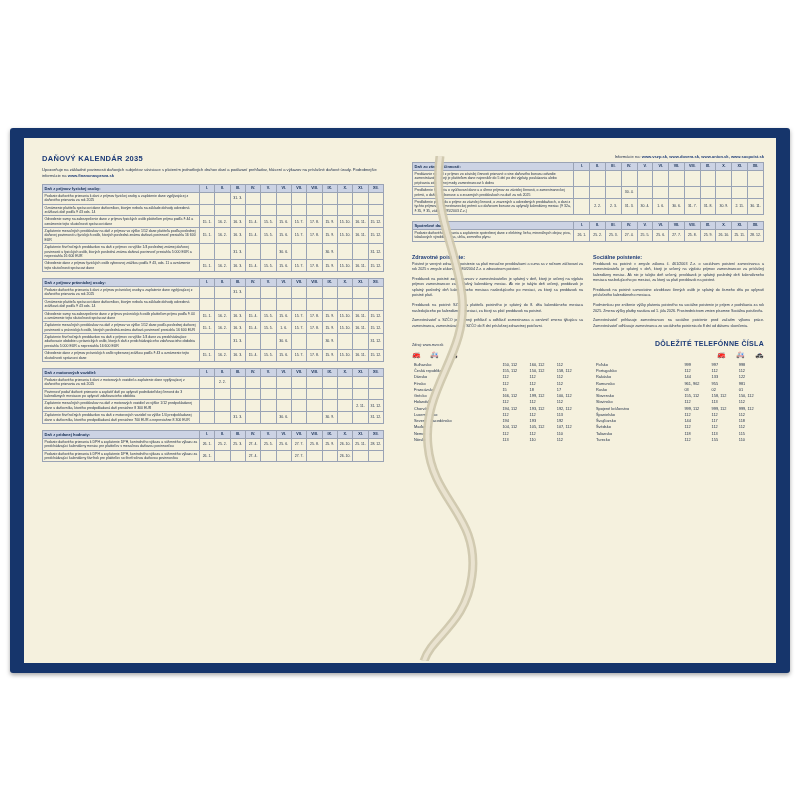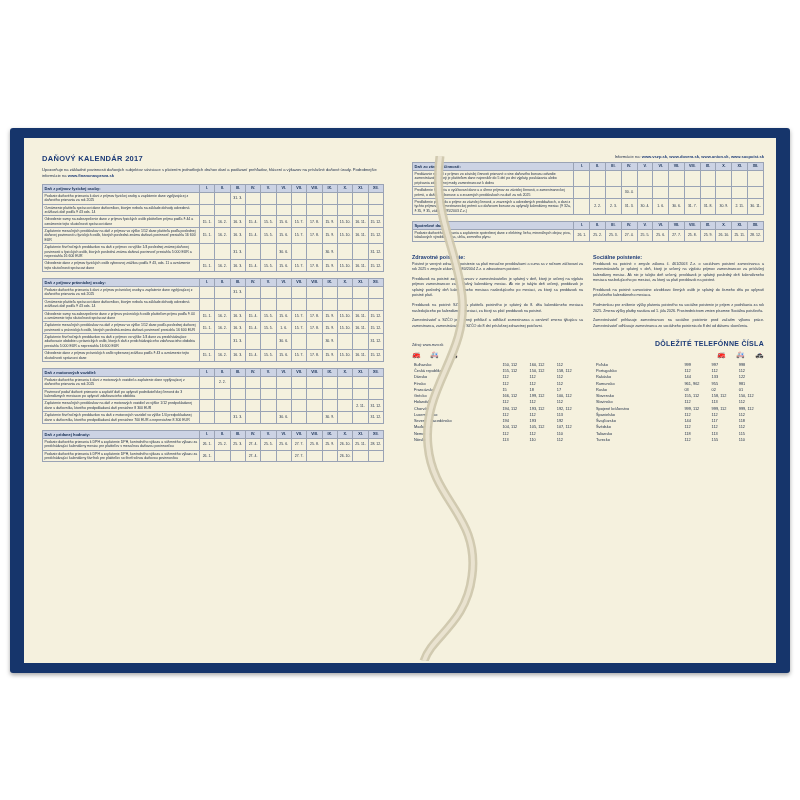--- a/index.html
+++ b/index.html
@@ -46,21 +46,21 @@
 </style>
 </head>
 <body>
 
 <div class="page">
   <div class="book">
     <div class="spread">
 
       <div class="leftpage">
         <div class="inner-l">
-          <div class="doc-title">DAŇOVÝ KALENDÁR 2017</div>
+          <div class="doc-title">DAŇOVÝ KALENDÁR 2035</div>
           <div class="intro">
             <span>Upozorňuje na základné povinnosti daňových subjektov súvisiace s platením jednotlivých druhov daní a podávaní prehľadov, hlásení a výkazov na príslušné daňové úrady. Podrobnejšie informácie na </span><b>www.financnasprava.sk</b>
           </div>
 
           <table class="cal">
             <colgroup>
                 <col class="c-desc">
                 <col span="12">
               </colgroup>
             <tbody>

